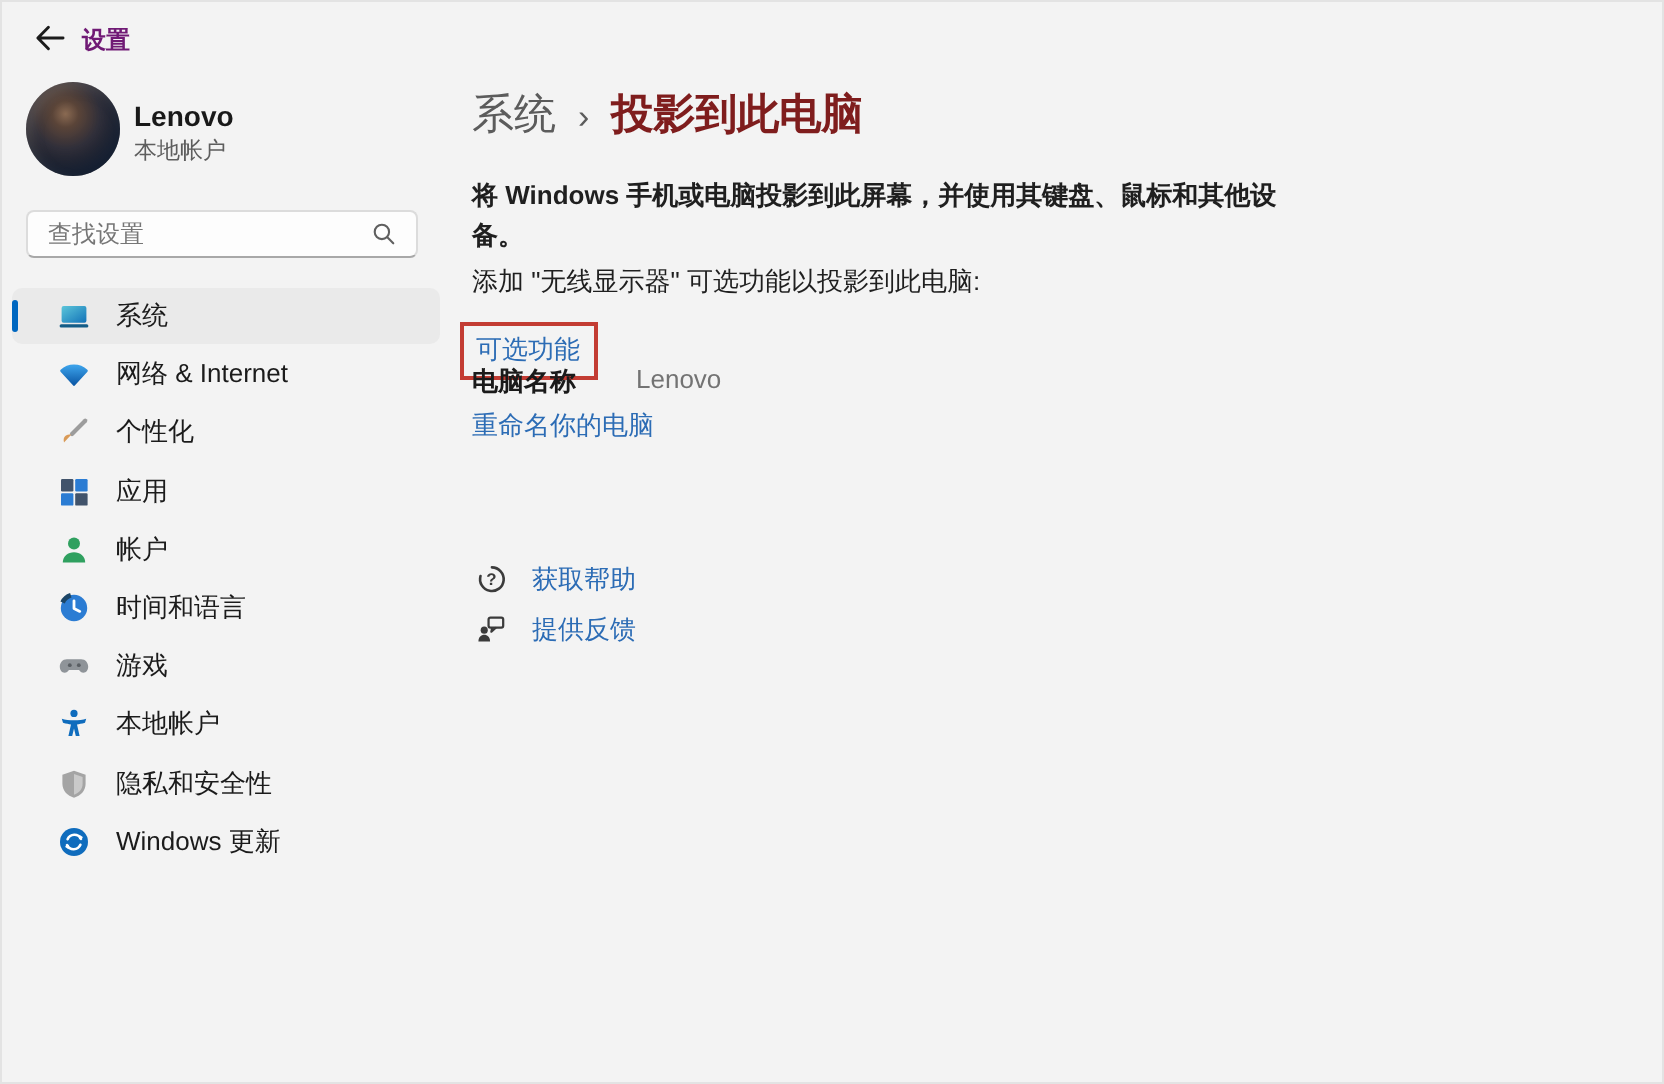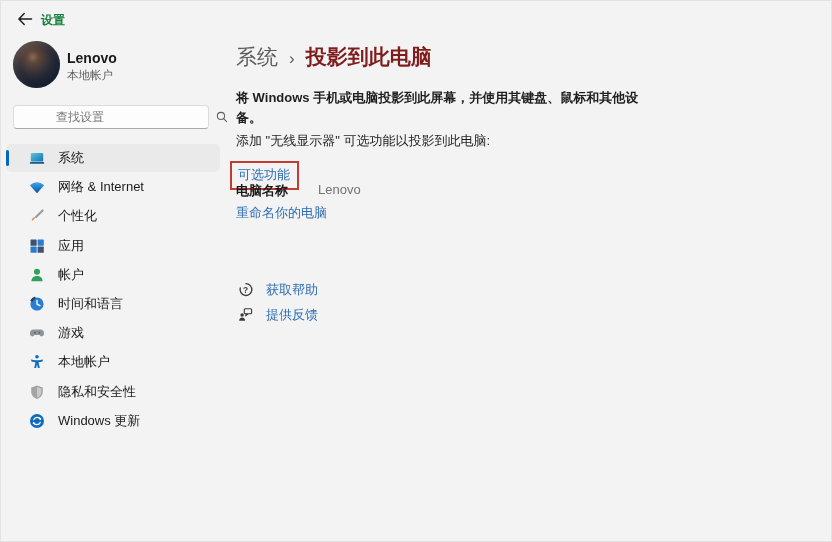--- a/index.html
+++ b/index.html
@@ -9,37 +9,37 @@
     font-family:"Liberation Sans","DejaVu Sans",sans-serif;
     color:#1b1b1b;
     border:1px solid #e3e3e3; box-sizing:border-box;
   }
   .abs { position:absolute; }
 
   
   .titlebar { left:0; top:0; width:100%; height:36px; }
   .back-btn { position:absolute; left:15px; top:9px; width:18px; height:18px; cursor:pointer; }
   .back-btn svg { width:100%; height:100%; }
-  .app-title { position:absolute; left:40px; top:11px; font-size:12px; font-weight:600; color:#15803d; }
+  .app-title { position:absolute; left:40px; top:11px; font-size:12px; font-weight:600; color:#701a75; }
 
   
   .avatar {
     left:12px; top:40px; width:47px; height:47px; border-radius:50%;
     background:
       radial-gradient(circle at 42% 34%, #8a6a52 0%, #5a4438 16%, #32303a 42%, #15151c 78%, #0c0c10 100%);
     box-shadow: inset -4px -6px 10px rgba(20,40,70,.55), inset 3px 3px 6px rgba(200,170,140,.25);
   }
   .user-name { left:66px; top:49px; font-size:14px; font-weight:700; color:#191919; }
   .user-type { left:66px; top:67px; font-size:11.5px; color:#5e5e5e; }
 
   
   .searchbox {
     left:12px; top:104px; width:196px; height:24px; box-sizing:border-box;
     background:#fdfdfd; border:1px solid #dcdcdc; border-bottom-color:#a8a8a8;
-    border-radius:4px; display:flex; align-items:center;padding-left:32px;
+    border-radius:4px; display:flex; align-items:center;
   }
   .searchbox input {
     flex:1; border:none; outline:none; background:transparent;
     font-family:inherit; font-size:12px; color:#1b1b1b; padding:0 4px 0 10px;
   }
   .searchbox input::placeholder { color:#767676; }
   .search-glyph { width:14px; height:14px; margin-right:9px; flex:none; }
 
   
   .nav { left:5px; top:143px; width:214px; }

